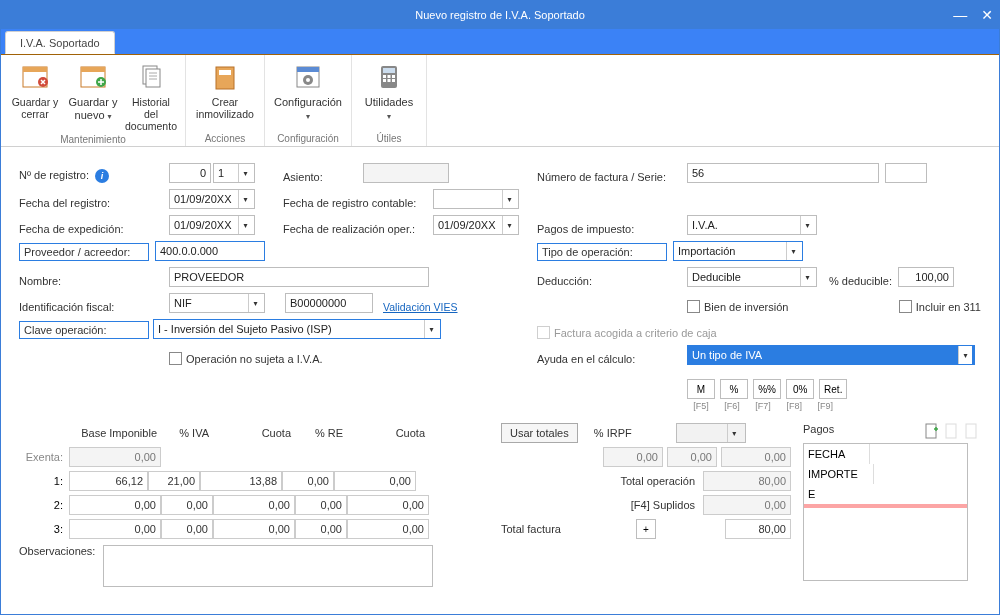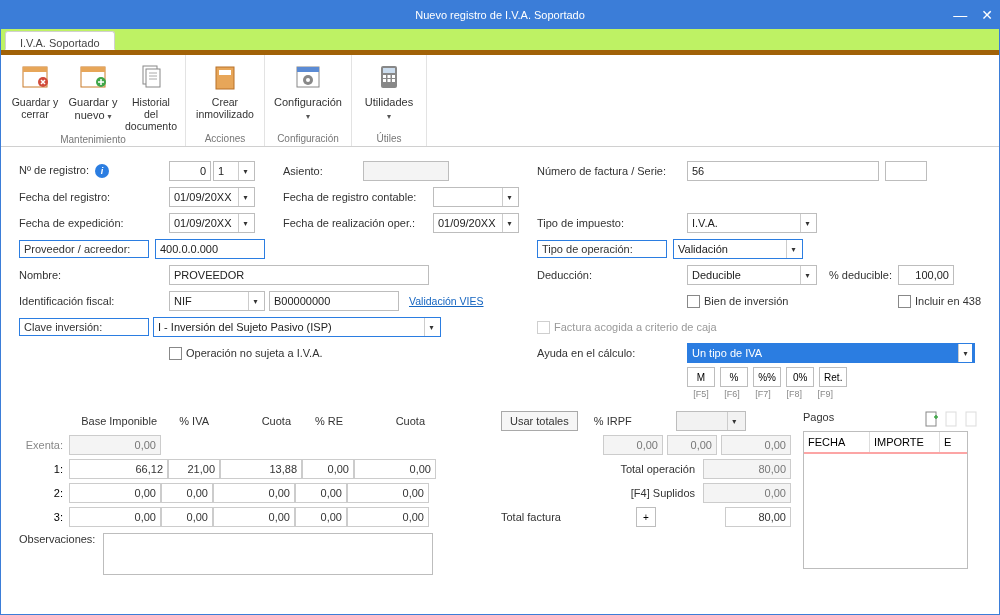--- a/index.html
+++ b/index.html
@@ -1,51 +1,51 @@
 <!DOCTYPE html>
 <html><head>
 <meta charset="utf-8">
 <style>
 * { box-sizing: border-box; margin: 0; padding: 0; font-family: "Segoe UI", Tahoma, sans-serif; font-size: 11px; }
 body { background: #f0f0f0; width: 1000px; height: 615px; overflow: hidden; }
 .window { width: 1000px; height: 615px; background: #fff; border: 1px solid #3b7dd8; display: flex; flex-direction: column; }
 .titlebar { background: #3b7dd8; color: #fff; height: 28px; display: flex; align-items: center; justify-content: center; position: relative; font-size: 12px; }
 .titlebar .controls { position: absolute; right: 6px; top: 0; height: 28px; display: flex; align-items: center; gap: 14px; }
 .titlebar .controls span { cursor: pointer; font-size: 14px; }
-.tabstrip { background: #bef264; border-bottom: 5px solid #a16207; height: 26px; display: flex; }
+.tabstrip { background: #3b82f6; border-bottom: 1px solid #a16207; height: 26px; display: flex; }
 .tab { padding: 5px 14px 4px; border: 1px solid #d0d0d0; border-bottom: 1px solid #fff; margin-top: 2px; margin-left: 4px; background: #fff; border-radius: 3px 3px 0 0; color: #444; }
 .ribbon { background: #fff; border-bottom: 1px solid #d0d0d0; height: 92px; display: flex; }
 .ribbon-group { border-right: 1px solid #e3e3e3; height: 100%; display: flex; flex-direction: column; justify-content: space-between; padding: 4px 6px 2px; }
 .ribbon-group-label { text-align: center; color: #777; font-size: 10px; padding-top: 2px; border-top: 0; }
 .ribbon-buttons { display: flex; gap: 2px; flex: 1; align-items: flex-start; }
 .rbtn { display: flex; flex-direction: column; align-items: center; justify-content: flex-start; width: 56px; padding: 2px 2px 0; text-align: center; color: #333; cursor: pointer; line-height: 1.15; }
 .rbtn .ricon { width: 32px; height: 32px; margin-bottom: 3px; display:flex; align-items:center; justify-content:center; }
 .rbtn .rlabel { font-size: 10.5px; }
 .rbtn .chev { font-size: 8px; color: #555; }
 .content { flex: 1; padding: 12px 18px 6px; display: flex; flex-direction: column; position: relative; }
 .cols { display: flex; gap: 18px; }
 .col { flex: 1; }
-.row { display: flex; align-items: center; min-height: 24px; margin-bottom: 2px; }
+.row { display: flex; align-items: flex-end; min-height: 24px; margin-bottom: 2px; }
 .lbl { color: #333; white-space: nowrap; }
 .input, .select { border: 1px solid #bdbdbd; background: #fff; height: 20px; padding: 0 4px; color: #222; }
 .input.ro { background: #f4f4f4; color: #777; }
 .input.right { text-align: right; }
 .select { display: flex; align-items: center; justify-content: space-between; padding-right: 2px; }
 .select .arr { width: 14px; height: 100%; border-left: 1px solid #ccc; display: flex; align-items:center; justify-content:center; color:#333; font-size:8px; }
 .checkbox { width: 13px; height: 13px; border: 1px solid #888; background:#fff; display:inline-block; margin-right:4px; vertical-align:middle; }
 .link { color: #1565c0; text-decoration: underline; cursor: pointer; font-size: 10.5px; }
 .hl-blue { border: 1.5px solid #2b7de1 !important; }
 .grid { margin-top: 10px; }
 .grid-head, .grid-row { display: flex; align-items: center; }
 .grid-head > div, .grid-row > div { height: 20px; display:flex; align-items:center; }
 .grid-head > div { color: #333; justify-content: flex-end; padding: 0 4px; }
 .gcell { border: 1px solid #ccc; background:#fff; padding:0 4px; justify-content:flex-end; color:#333; font-size:11px; }
 .gcell.ro { background:#f4f4f4; color:#777; }
 .pagos-box { border: 1px solid #bdbdbd; height: 138px; width: 165px; display:flex; flex-direction:column; }
-.pagos-head { display:flex; border-bottom:2px solid #fca5a5; }
+.pagos-head { display:flex; border-bottom:4px solid #fca5a5;flex-direction:column; }
 .pagos-head > div { padding:4px 4px; font-size:11px; border-right:1px solid #ddd; }
 .btn { border: 1px solid #a9a9a9; background:#f6f6f6; height:22px; padding:0 14px; display:inline-flex; align-items:center; justify-content:center; cursor:pointer; color:#222; font-size:11px; }
 .small-btn { border:1px solid #bdbdbd; background:#fff; width:28px; height:20px; display:inline-flex; align-items:center; justify-content:center; cursor:pointer; font-size:10px; margin-right:2px;}
 .small-label { color:#888; font-size:9px; text-align:center; width:28px; display:inline-block; }
 .info-icon { width:14px; height:14px; background:#2b7de1; border-radius:50%; color:#fff; display:inline-flex; align-items:center; justify-content:center; font-style:italic; font-weight:bold; font-size:9px; margin-left:6px;}
 svg { display:block; }
 </style>
 </head>
 <body>
 
@@ -202,87 +202,87 @@
         <div class="row">
           <span class="lbl" style="width:150px">Nombre:</span>
           <input class="input" style="width: 260px;" value="PROVEEDOR">
         </div>
         <div class="row">
           <span class="lbl" style="width:150px">Identificación fiscal:</span>
           <div class="select" style="width:96px">
               <span>NIF</span>
               <span class="arr">▾</span>
             </div>
-          <input class="input" style="width: 130px; margin-left: 4px;" value="B00000000">
+          <input class="input" style="width: 88px; margin-left: 20px;" value="B00000000">
           <span class="link" style="margin-left:10px">Validación VIES</span>
         </div>
         <div class="row">
-          <span class="lbl hl-blue" style="width:130px;padding:2px 4px">Clave inversión:</span>
+          <span class="lbl hl-blue" style="width:130px;padding:2px 4px">Clave operación:</span>
           <div class="select hl-blue" style="width:288px;margin-left:4px">
               <span>I - Inversión del Sujeto Pasivo (ISP)</span>
               <span class="arr">▾</span>
             </div>
         </div>
         <div class="row" style="margin-top:2px">
           <span style="width:150px"></span>
           <span class="checkbox"></span>
           <span class="lbl">Operación no sujeta a I.V.A.</span>
         </div>
       </div>
 
       <div class="col" style="flex:0.95">
         <div class="row">
           <span class="lbl" style="width:150px">Número de factura / Serie:</span>
           <input class="input" style="width: 192px;" value="56">
           <input class="input" style="width: 42px; margin-left: 6px;" value="">
         </div>
         <div class="row" style="height:18px"></div>
         <div class="row">
-          <span class="lbl" style="width:150px">Tipo de impuesto:</span>
+          <span class="lbl" style="width:150px">Pagos de impuesto:</span>
           <div class="select" style="width:130px">
               <span>I.V.A.</span>
               <span class="arr">▾</span>
             </div>
         </div>
         <div class="row">
           <span class="lbl hl-blue" style="width:130px;padding:2px 4px">Tipo de operación:</span>
           <div class="select hl-blue" style="width:130px;margin-left:6px">
-              <span>Validación</span>
+              <span>Importación</span>
               <span class="arr">▾</span>
             </div>
         </div>
         <div class="row">
           <span class="lbl" style="width:150px">Deducción:</span>
           <div class="select" style="width:130px">
               <span>Deducible</span>
               <span class="arr">▾</span>
             </div>
           <span class="lbl" style="margin-left:12px">% deducible:</span>
           <input class="input right" style="width: 56px; margin-left: 6px;" value="100,00">
         </div>
         <div class="row">
           <span style="width:150px"></span>
           <span class="checkbox"></span>
           <span class="lbl">Bien de inversión</span>
           <span style="flex:1"></span>
           <span class="checkbox"></span>
-          <span class="lbl">Incluir en 438</span>
+          <span class="lbl">Incluir en 311</span>
         </div>
         <div class="row">
           <span class="checkbox" style="opacity:.4"></span>
           <span class="lbl" style="color:#999">Factura acogida a criterio de caja</span>
         </div>
         <div class="row">
           <span class="lbl" style="width:150px">Ayuda en el cálculo:</span>
           <div class="select" style="width:288px;background:#2b7de1;color:#fff;border-color:#2b7de1">
               <span>Un tipo de IVA</span>
               <span class="arr" style="background:#fff;color:#333">▾</span>
             </div>
         </div>
-        <div class="row" style="margin-top:2px">
+        <div class="row" style="margin-top:14px">
           <span style="width:150px"></span>
           <div>
             <span class="small-btn">M</span>
             <span class="small-btn">%</span>
             <span class="small-btn">%%</span>
             <span class="small-btn">0%</span>
             <span class="small-btn">Ret.</span>
             <br>
             <span class="small-label">[F5]</span>
             <span class="small-label">[F6]</span>
@@ -305,21 +305,21 @@
             <div style="width:82px">Cuota</div>
             <div style="width:52px">% RE</div>
             <div style="width:82px">Cuota</div>
           </div>
           <div class="grid-row" style="margin-top:4px">
             <div style="width:50px;justify-content:flex-end;color:#888;padding-right:6px">Exenta:</div>
             <div class="gcell ro" style="width:92px">0,00</div>
           </div>
           <div class="grid-row" style="margin-top:4px">
             <div style="width:50px;justify-content:flex-end;padding-right:6px">1:</div>
-            <div class="gcell" style="width:99px">66,12</div>
+            <div class="gcell" style="width:79px">66,12</div>
             <div class="gcell" style="width:52px">21,00</div>
             <div class="gcell" style="width:82px">13,88</div>
             <div class="gcell" style="width:52px">0,00</div>
             <div class="gcell" style="width:82px">0,00</div>
           </div>
           <div class="grid-row" style="margin-top:4px">
             <div style="width:50px;justify-content:flex-end;padding-right:6px">2:</div>
             <div class="gcell" style="width:92px">0,00</div>
             <div class="gcell" style="width:52px">0,00</div>
             <div class="gcell" style="width:82px">0,00</div>

